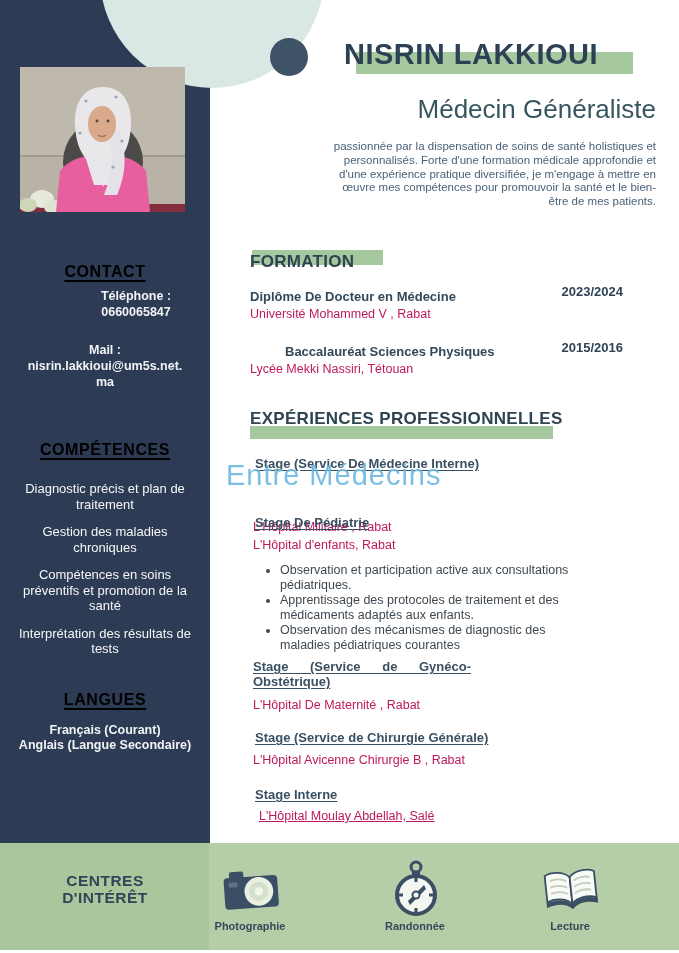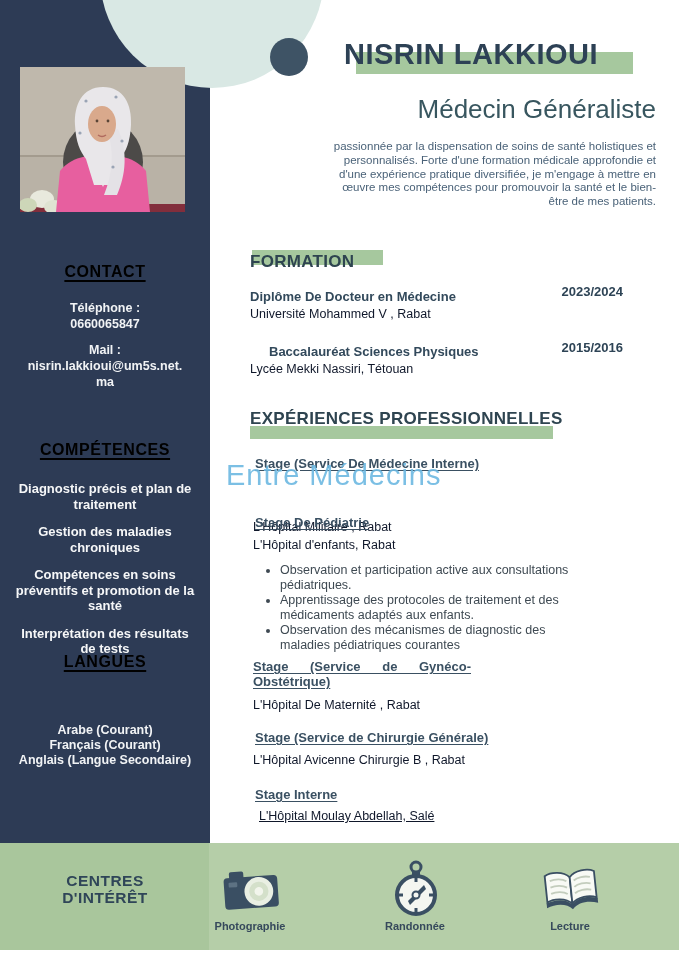--- a/index.html
+++ b/index.html
@@ -11,32 +11,32 @@
   .sidebar{position:absolute;left:0;top:0;width:210px;height:843px;background:#2d3b55;z-index:1;}
   .mint-circle{position:absolute;left:100px;top:-136px;width:224px;height:224px;border-radius:50%;background:#d9e8e4;z-index:2;}
   .dot-circle{position:absolute;left:270px;top:38px;width:38px;height:38px;border-radius:50%;background:#3e5365;z-index:3;}
   
   .photo{position:absolute;left:20px;top:67px;width:165px;height:145px;z-index:3;}
   
   .side-block{position:absolute;left:0;width:210px;text-align:center;z-index:3;}
   .side-heading{color:#000000;font-size:16px;font-weight:800;letter-spacing:.6px;text-decoration:underline;text-underline-offset:3px;text-decoration-thickness:2px;}
   .side-text{color:#f1f3f5;font-size:12.5px;font-weight:600;line-height:16px;}
   .mail-val{display:inline-block;width:160px;word-break:break-all;}
-  .skill{color:#f6f7f8;font-size:13px;font-weight:700;line-height:15.5px;margin-bottom:12px;}
+  .skill{color:#f6f7f8;font-size:13px;font-weight:400;line-height:15.5px;margin-bottom:12px;}
   .lang{color:#f1f3f5;font-size:12.5px;font-weight:600;line-height:15px;}
   
   .name-bar{position:absolute;left:356px;top:52px;width:277px;height:22px;background:#a6c89e;z-index:3;}
   .name{position:absolute;left:344px;top:38px;font-size:29px;font-weight:800;letter-spacing:.5px;color:#2d4155;z-index:4;white-space:nowrap;}
   .job-title{position:absolute;right:23px;top:94px;font-size:26px;font-weight:400;color:#38565f;z-index:4;white-space:nowrap;}
   .summary{position:absolute;right:23px;top:140px;width:332px;text-align:right;font-size:11.5px;font-weight:500;line-height:13.8px;color:#4a6278;z-index:4;}
   
   .sec-bar{position:absolute;background:#a6c89e;z-index:3;}
   .sec-title{position:absolute;font-size:17px;font-weight:800;letter-spacing:.3px;color:#2e4450;z-index:4;white-space:nowrap;}
   .entry-title{position:absolute;font-size:13px;font-weight:700;color:#32495b;z-index:4;white-space:nowrap;}
-  .entry-place{position:absolute;font-size:12.5px;color:#0f172a;z-index:4;white-space:nowrap;}
+  .entry-place{position:absolute;font-size:12.5px;color:#be185d;z-index:4;white-space:nowrap;}
   .entry-date{position:absolute;right:56px;font-size:13px;font-weight:700;color:#2e4456;z-index:4;}
   .stage-title{position:absolute;font-size:13px;font-weight:700;color:#3a5062;text-decoration:underline;text-underline-offset:2px;z-index:4;white-space:nowrap;}
   .stage-title.wrap{white-space:normal;width:218px;text-align:justify;}
   .bullets{position:absolute;left:263px;top:563px;width:312px;margin:0;padding-left:17px;z-index:4;}
   .bullets li{font-size:12.5px;color:#3e4952;line-height:15px;}
   
   .watermark{position:absolute;left:226px;top:459px;font-size:29px;font-weight:500;letter-spacing:1px;color:#6db9e2;opacity:.9;z-index:5;white-space:nowrap;}
   
   .footer{position:absolute;left:0;top:843px;width:679px;height:107px;z-index:2;}
   .footer-left{position:absolute;left:0;top:0;width:209px;height:107px;background:#a9c69c;}
@@ -76,61 +76,60 @@
       <ellipse cx="82" cy="57" rx="14" ry="18" fill="#d9a98c"></ellipse>
       <circle cx="77" cy="54" r="1.4" fill="#5a4436"></circle>
       <circle cx="88" cy="54" r="1.4" fill="#5a4436"></circle>
       <path d="M78 68 Q82 71 86 68" stroke="#b06a5e" stroke-width="1.5" fill="none"></path>
     </svg>
   </div>
 
   <div class="side-block" style="top:263px;">
     <div class="side-heading">CONTACT</div>
   </div>
-  <div class="side-block side-text" style="top:300px;">
+  <div class="side-block side-text" style="top:288px;margin-left:31px;">
     <div>Téléphone :</div>
     <div>0660065847</div>
   </div>
   <div class="side-block side-text" style="top:342px;">
     <div>Mail :</div>
     <div class="mail-val">nisrin.lakkioui@um5s.net.ma</div>
   </div>
 
   <div class="side-block" style="top:441px;">
     <div class="side-heading">COMPÉTENCES</div>
   </div>
   <div class="side-block" style="top:481px;padding:0 14px;width:182px;">
     <div class="skill">Diagnostic précis et plan de traitement</div>
     <div class="skill">Gestion des maladies chroniques</div>
     <div class="skill">Compétences en soins préventifs et promotion de la santé</div>
     <div class="skill" style="margin-bottom:0;">Interprétation des résultats de tests</div>
   </div>
 
-  <div class="side-block" style="top:653px;text-align:center;">
+  <div class="side-block" style="top:691px;text-align:center;">
     <div class="side-heading">LANGUES</div>
   </div>
   <div class="side-block" style="top:723px;">
-    <div class="lang">Arabe (Courant)</div>
     <div class="lang">Français (Courant)</div>
     <div class="lang">Anglais (Langue Secondaire)</div>
   </div>
 
   <div class="name-bar"></div>
   <div class="name">NISRIN LAKKIOUI</div>
   <div class="job-title">Médecin Généraliste</div>
   <div class="summary">passionnée par la dispensation de soins de santé holistiques et personnalisés. Forte d'une formation médicale approfondie et d'une expérience pratique diversifiée, je m'engage à mettre en œuvre mes compétences pour promouvoir la santé et le bien-être de mes patients.</div>
 
   <div class="sec-bar" style="left:252px;top:250px;width:131px;height:15px;"></div>
   <div class="sec-title" style="left:250px;top:252px;">FORMATION</div>
 
   <div class="entry-title" style="left:250px;top:289px;">Diplôme De Docteur en Médecine</div>
   <div class="entry-place" style="left:250px;top:307px;">Université Mohammed V , Rabat</div>
   <div class="entry-date" style="top:284px;">2023/2024</div>
 
-  <div class="entry-title" style="left:250px;top:344px;padding-left:19px;">Baccalauréat Sciences Physiques</div>
+  <div class="entry-title" style="left:266px;top:344px;padding-left:19px;">Baccalauréat Sciences Physiques</div>
   <div class="entry-place" style="left:250px;top:362px;">Lycée Mekki Nassiri, Tétouan</div>
   <div class="entry-date" style="top:340px;">2015/2016</div>
 
   <div class="sec-bar" style="left:250px;top:426px;width:303px;height:13px;"></div>
   <div class="sec-title" style="left:250px;top:409px;">EXPÉRIENCES PROFESSIONNELLES</div>
 
   <div class="stage-title" style="left:255px;top:456px;">Stage (Service De Médecine Interne)</div>
   <div class="entry-place" style="left:253px;top:480px;margin-top:40px;">L'Hôpital Militaire , Rabat</div>
 
   <div class="stage-title" style="left:255px;top:515px;">Stage De Pédiatrie</div>

